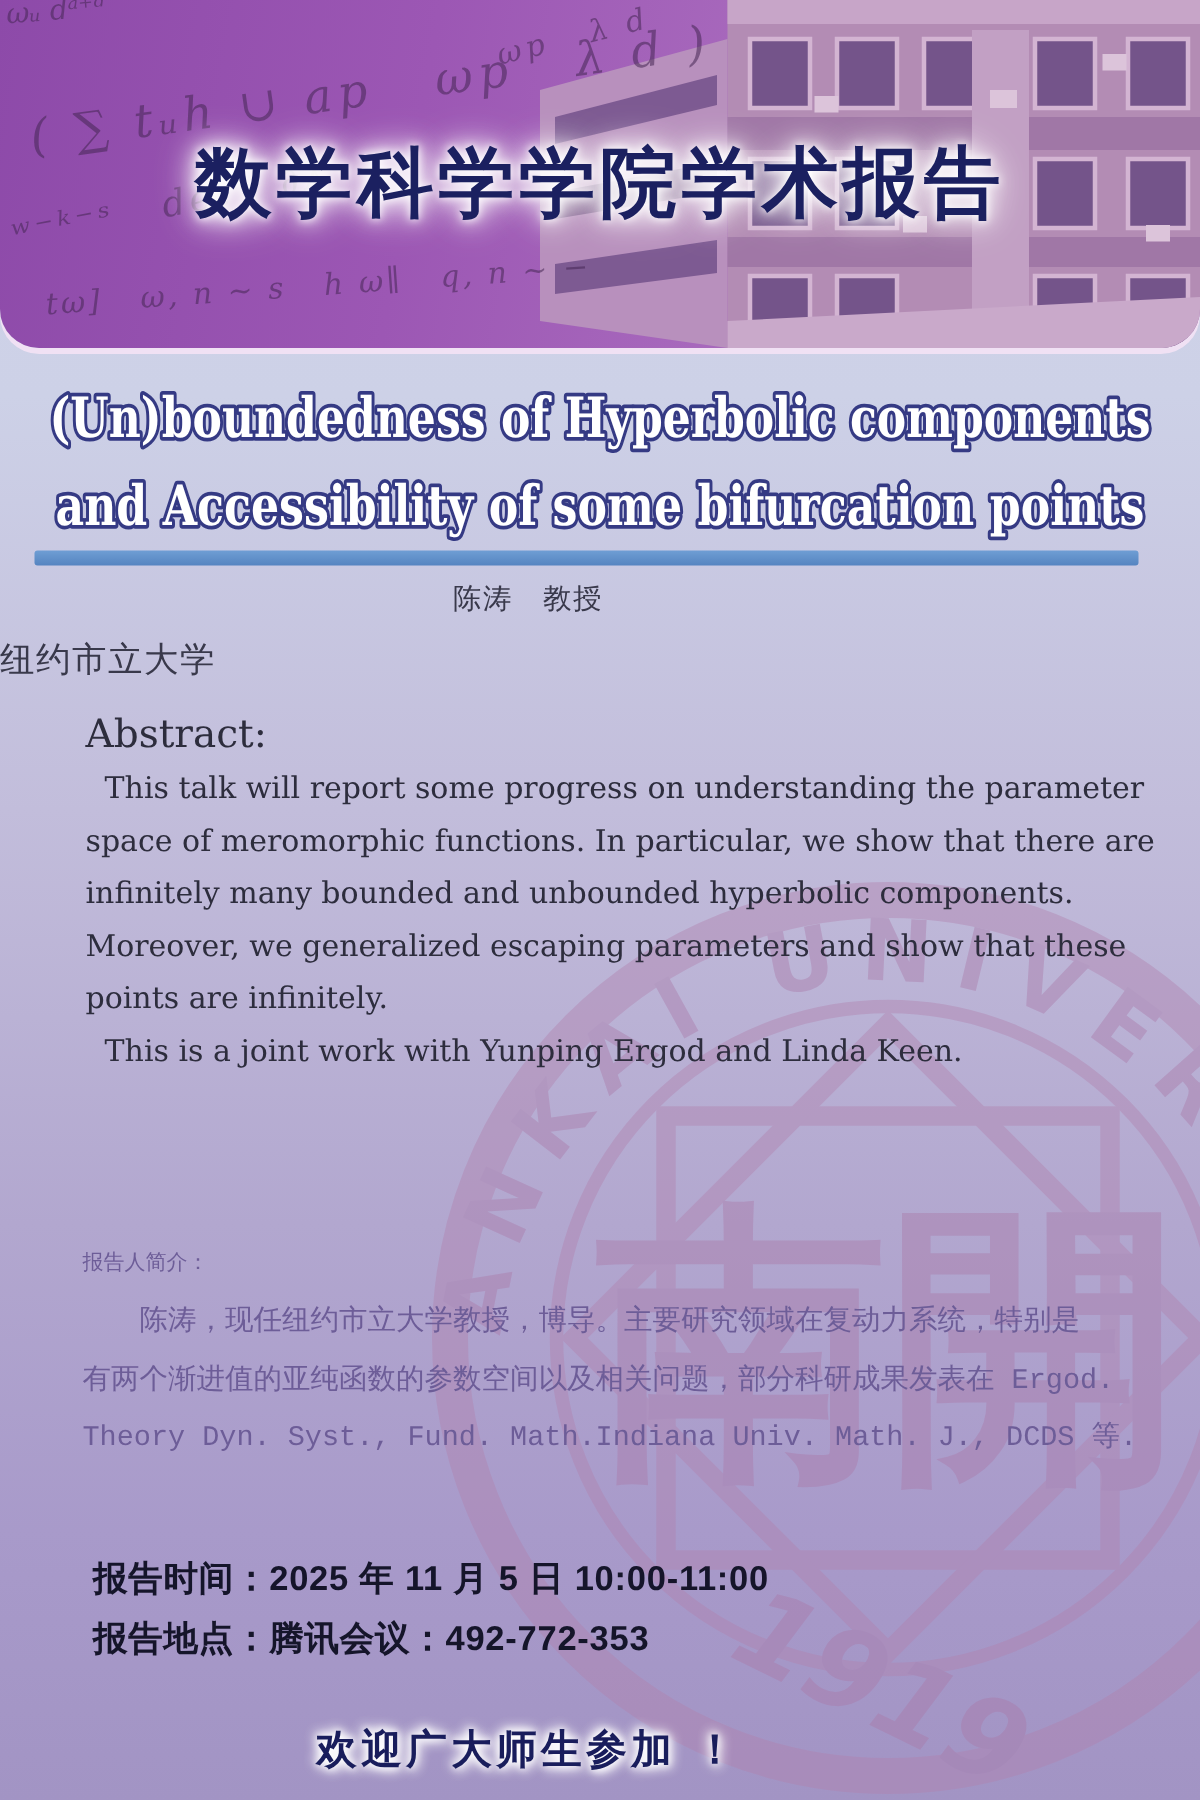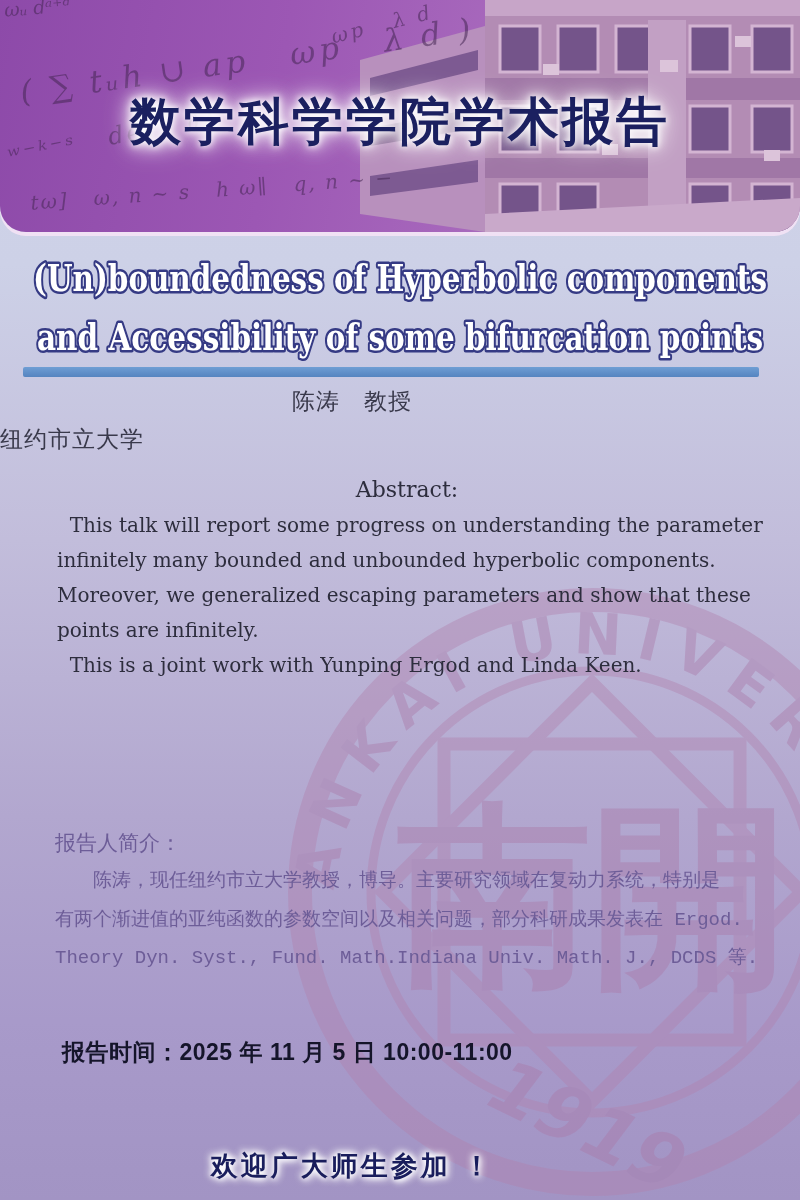--- a/index.html
+++ b/index.html
@@ -35,32 +35,32 @@
   .sealYear{font-family:"DejaVu Sans",sans-serif;font-size:74px;text-anchor:middle;font-style:italic;}
 
   
   .talk-title{position:absolute;left:0;top:248px;z-index:2;}
   .talk-title text{font-family:"DejaVu Serif","Liberation Serif",serif;font-size:37px;font-weight:bold;
                    fill:#ffffff;stroke:#353a84;stroke-width:5px;paint-order:stroke;stroke-linejoin:round;
                    text-anchor:middle;}
   .divider{position:absolute;left:23px;top:367px;width:736px;height:10px;z-index:2;
            background:linear-gradient(180deg,#6f9ed4 0%,#5584c0 100%);border-radius:2px;}
   .speaker{position:absolute;left:0;top:386px;width:704px;text-align:center;z-index:2;
-           font-size:23px;color:#39394b;letter-spacing:1px;}
+           font-size:19px;color:#39394b;letter-spacing:1px;}
   .affiliation{position:absolute;left:0;top:424px;width:800px;z-index:2;
            font-size:23px;color:#39394b;letter-spacing:1px;}
 
   
   .abstract{position:absolute;left:57px;top:472px;width:700px;z-index:2;color:#2d2d3d;}
-  .abs-label{font-size:22px;line-height:36px;text-align:center;}
+  .abs-label{font-size:26px;line-height:36px;}
   .abs-line{font-size:20px;line-height:35px;white-space:pre;}
 
   
   .bio{position:absolute;left:55px;top:824px;width:710px;z-index:2;color:#6d5d98;}
-  .bio-label{font-size:21px;line-height:38px;font-family:Liberation Serif, serif;}
+  .bio-label{font-size:14px;line-height:38px;font-family:Liberation Mono, monospace;}
   .bio-line{font-size:19px;line-height:38.5px;white-space:pre;
             font-family:Liberation Mono, monospace;}
 
   
   .details{position:absolute;left:62px;top:1032px;z-index:2;color:#15152a;
            font-family:Liberation Sans, sans-serif;}
   .detail-row{font-size:23px;font-weight:bold;line-height:40px;letter-spacing:.5px;}
 
   
   .welcome{position:absolute;left:0;top:1148px;width:704px;text-align:center;z-index:2;
@@ -140,34 +140,38 @@
   </svg>
 
   <div class="divider"></div>
 
   <div class="speaker">陈涛　教授</div>
   <div class="affiliation">纽约市立大学</div>
 
   <section class="abstract">
     <div class="abs-label">Abstract:</div>
     <div class="abs-line">  This talk will report some progress on understanding the parameter</div>
+    <div class="abs-line">space of meromorphic functions. In particular, we show that there are</div>
     <div class="abs-line">infinitely many bounded and unbounded hyperbolic components.</div>
     <div class="abs-line">Moreover, we generalized escaping parameters and show that these</div>
     <div class="abs-line">points are infinitely.</div>
     <div class="abs-line">  This is a joint work with Yunping Ergod and Linda Keen.</div>
   </section>
 
   <section class="bio">
     <div class="bio-label">报告人简介：</div>
     <div class="bio-line">　　陈涛，现任纽约市立大学教授，博导。主要研究领域在复动力系统，特别是</div>
     <div class="bio-line">有两个渐进值的亚纯函数的参数空间以及相关问题，部分科研成果发表在 Ergod.</div>
     <div class="bio-line">Theory Dyn. Syst., Fund. Math.Indiana Univ. Math. J., DCDS 等.</div>
   </section>
 
   <section class="details">
     <div class="detail-row">
       <span class="d-label">报告时间：</span><span class="d-value">2025 年 11 月 5 日 10:00-11:00</span>
     </div>
+    <div class="detail-row">
+      <span class="d-label">报告地点：</span><span class="d-value">腾讯会议：492-772-353</span>
+    </div>
   </section>
 
   <div class="welcome">欢迎广大师生参加 ！</div>
 
 </div>
 
 </body></html>

